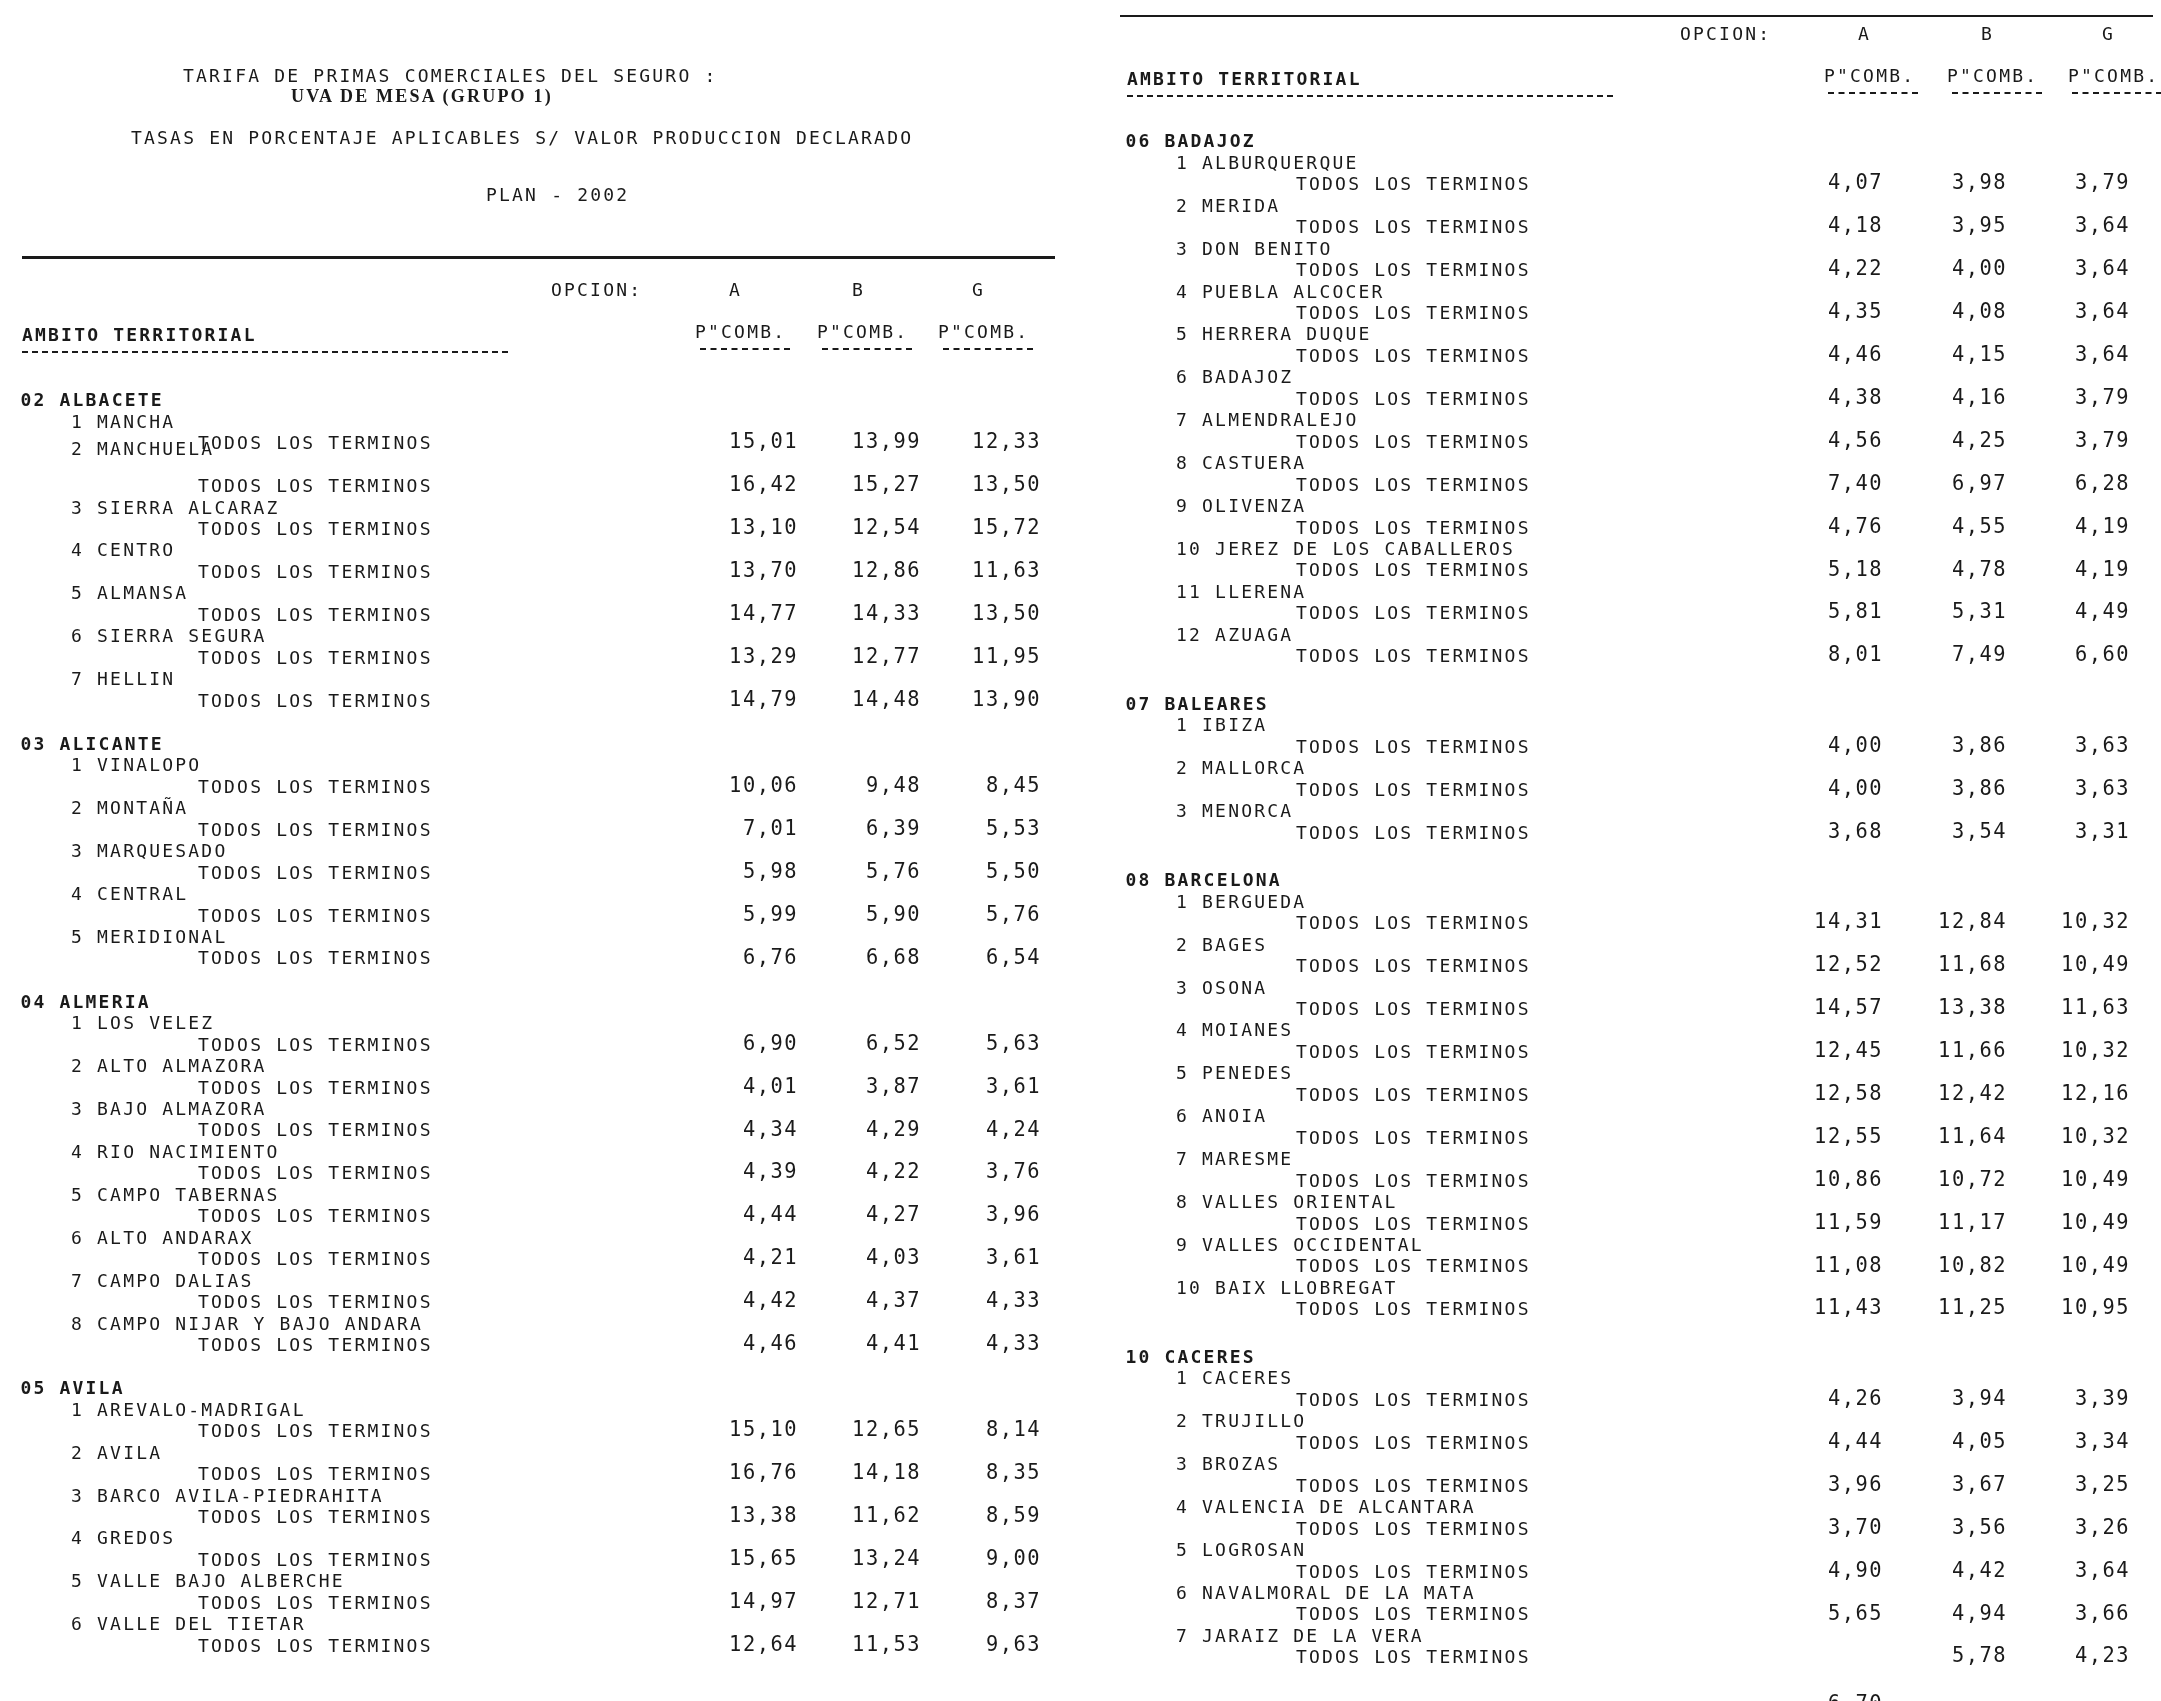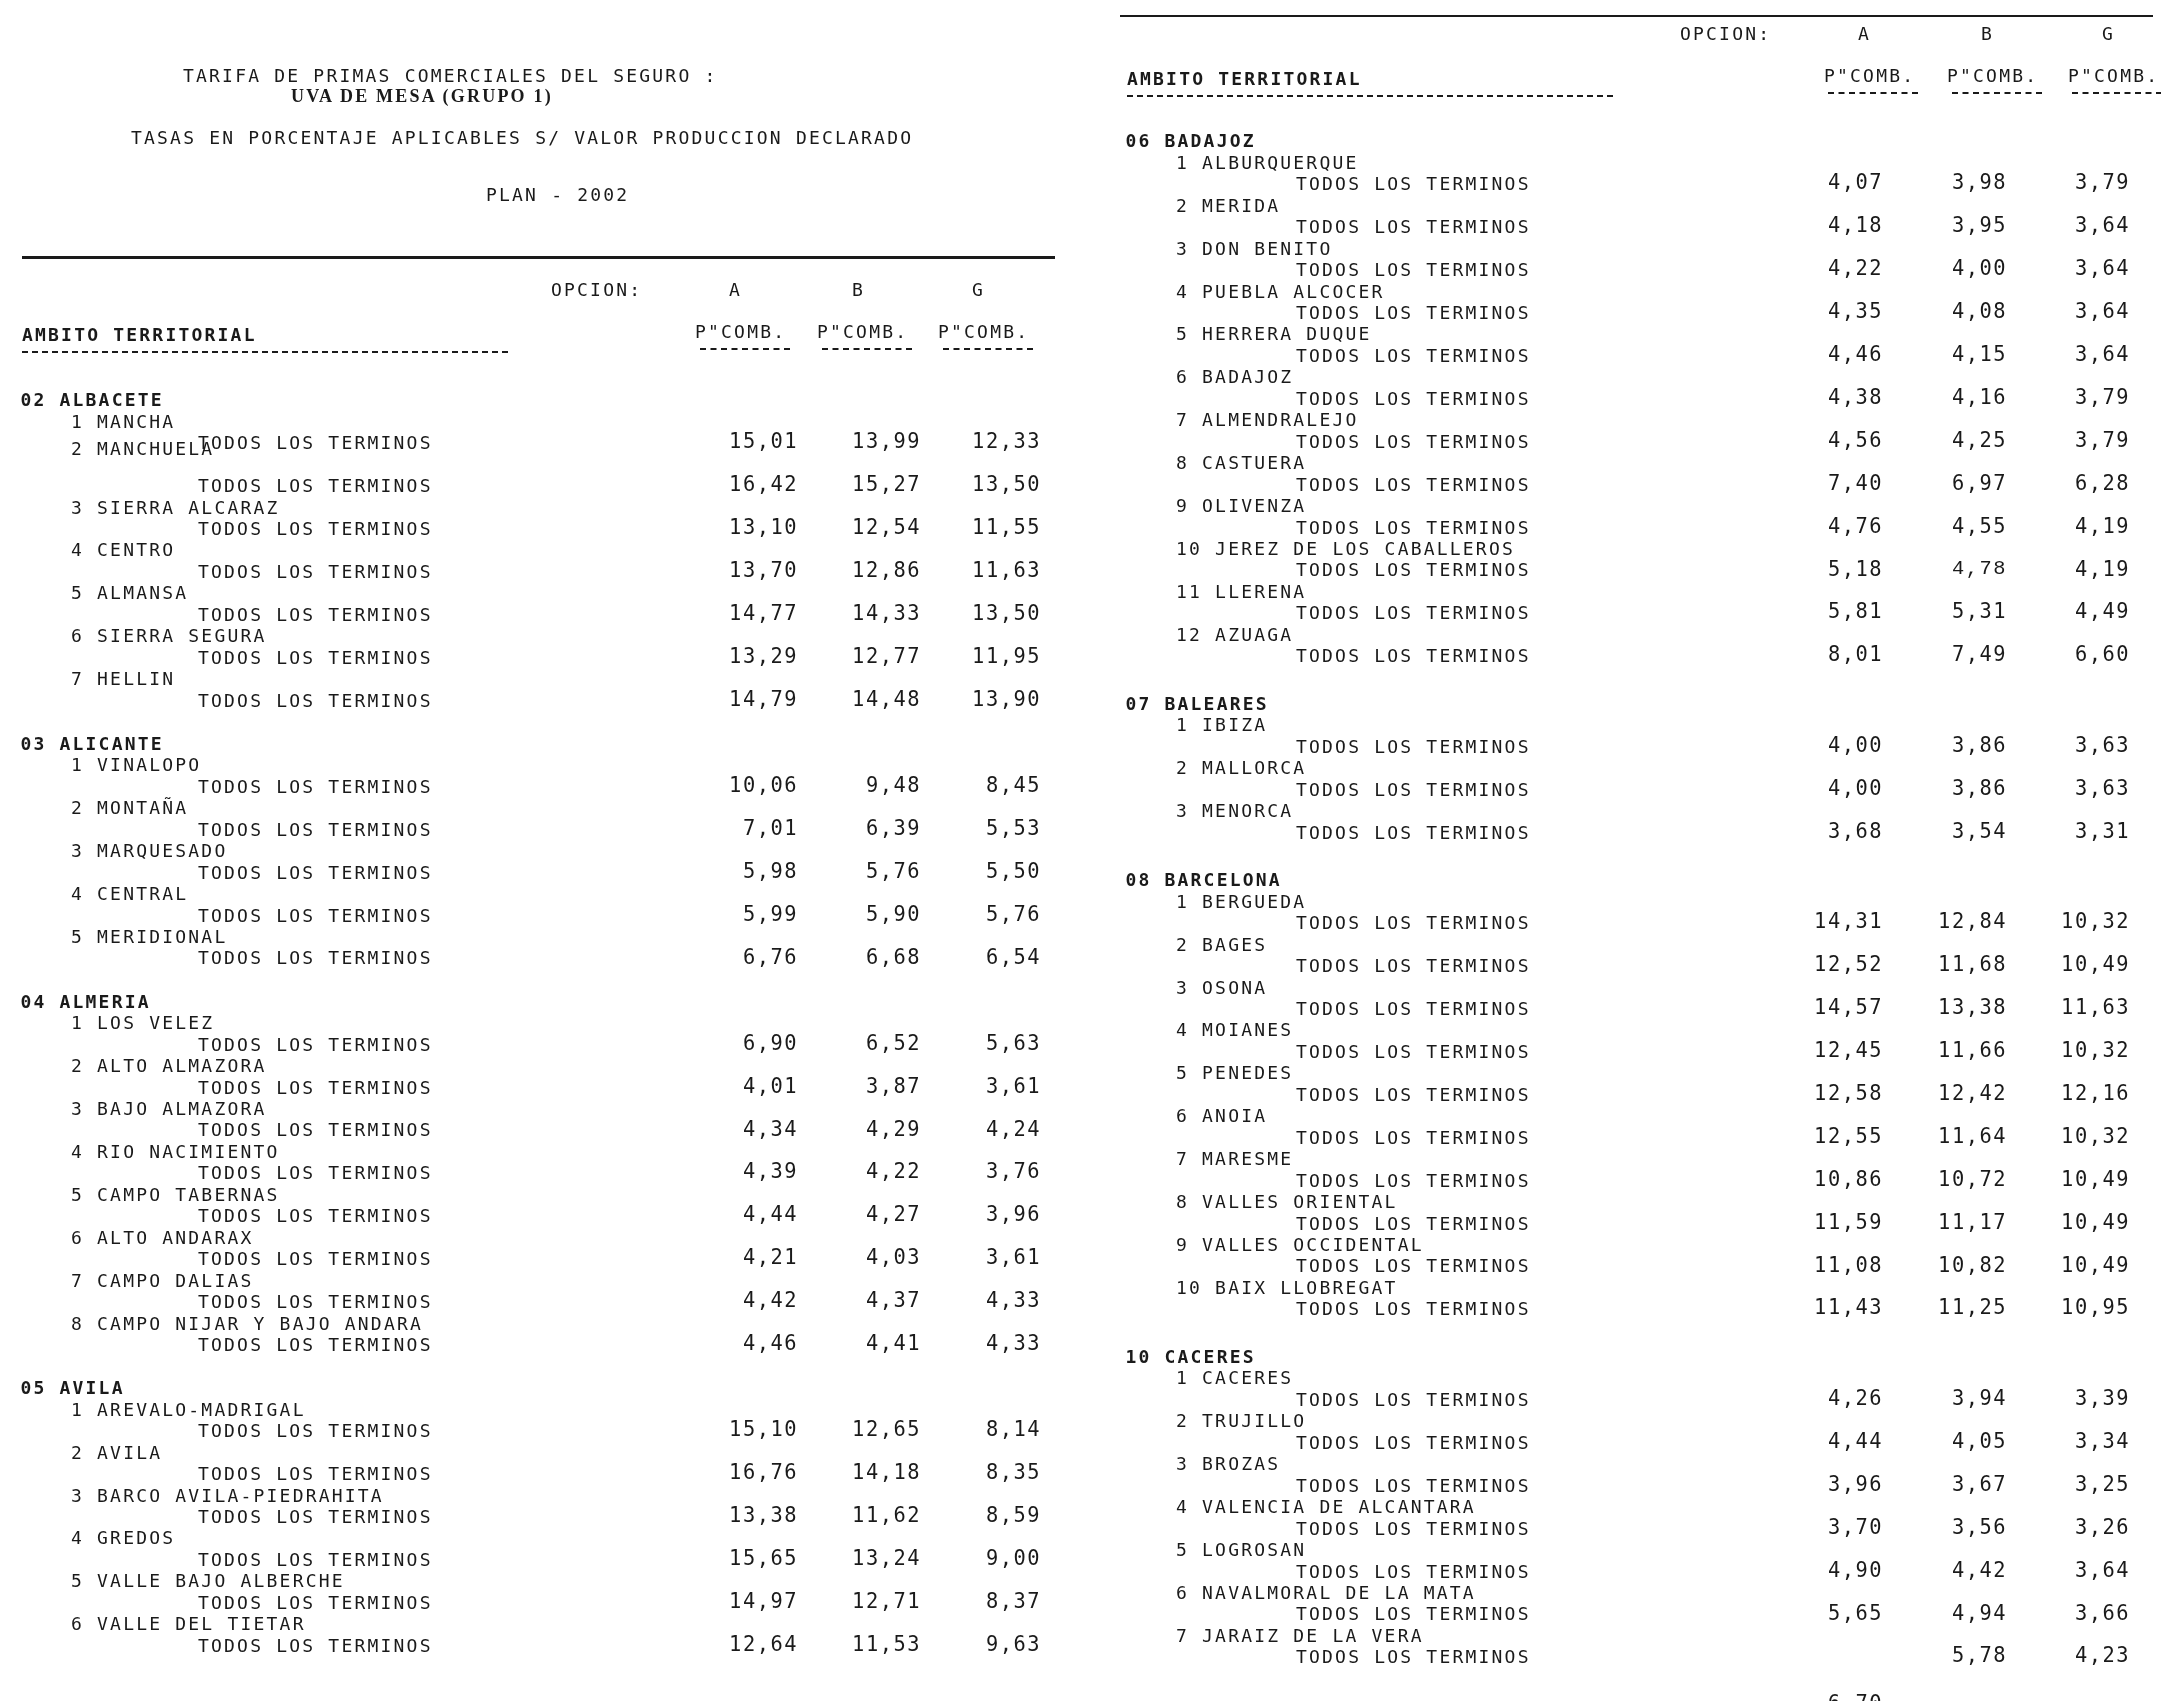--- a/index.html
+++ b/index.html
@@ -49,21 +49,21 @@
       <div class="num" style="left:932px;top:431px;">12,33</div>
       <div class="ln" style="left:71px;top:440px;">2 MANCHUELA</div>
       <div class="ln" style="left:198px;top:477px;">TODOS LOS TERMINOS</div>
       <div class="num" style="left:689px;top:474px;">16,42</div>
       <div class="num" style="left:812px;top:474px;">15,27</div>
       <div class="num" style="left:932px;top:474px;">13,50</div>
       <div class="ln" style="left:71px;top:499px;">3 SIERRA ALCARAZ</div>
       <div class="ln" style="left:198px;top:520px;">TODOS LOS TERMINOS</div>
       <div class="num" style="left:689px;top:517px;">13,10</div>
       <div class="num" style="left:812px;top:517px;">12,54</div>
-      <div class="num" style="left:932px;top:517px;">11,55</div>
+      <div class="num" style="left:932px;top:517px;">15,72</div>
       <div class="ln" style="left:71px;top:541px;">4 CENTRO</div>
       <div class="ln" style="left:198px;top:563px;">TODOS LOS TERMINOS</div>
       <div class="num" style="left:689px;top:560px;">13,70</div>
       <div class="num" style="left:812px;top:560px;">12,86</div>
       <div class="num" style="left:932px;top:560px;">11,63</div>
       <div class="ln" style="left:71px;top:584px;">5 ALMANSA</div>
       <div class="ln" style="left:198px;top:606px;">TODOS LOS TERMINOS</div>
       <div class="num" style="left:689px;top:603px;">14,77</div>
       <div class="num" style="left:812px;top:603px;">14,33</div>
       <div class="num" style="left:932px;top:603px;">13,50</div>
@@ -237,21 +237,21 @@
       <div class="num" style="left:793px;top:473px;">6,97</div>
       <div class="num" style="left:916px;top:473px;">6,28</div>
       <div class="ln" style="left:71px;top:497px;">9 OLIVENZA</div>
       <div class="ln" style="left:191px;top:519px;">TODOS LOS TERMINOS</div>
       <div class="num" style="left:669px;top:516px;">4,76</div>
       <div class="num" style="left:793px;top:516px;">4,55</div>
       <div class="num" style="left:916px;top:516px;">4,19</div>
       <div class="ln" style="left:71px;top:540px;">10 JEREZ DE LOS CABALLEROS</div>
       <div class="ln" style="left:191px;top:561px;">TODOS LOS TERMINOS</div>
       <div class="num" style="left:669px;top:559px;">5,18</div>
-      <div class="num" style="left:793px;top:559px;font-family:Liberation Mono, monospace;">4,78</div>
+      <div class="num" style="left:793px;top:559px;">4,78</div>
       <div class="num" style="left:916px;top:559px;">4,19</div>
       <div class="ln" style="left:71px;top:583px;">11 LLERENA</div>
       <div class="ln" style="left:191px;top:604px;">TODOS LOS TERMINOS</div>
       <div class="num" style="left:669px;top:601px;">5,81</div>
       <div class="num" style="left:793px;top:601px;">5,31</div>
       <div class="num" style="left:916px;top:601px;">4,49</div>
       <div class="ln" style="left:71px;top:626px;">12 AZUAGA</div>
       <div class="ln" style="left:191px;top:647px;">TODOS LOS TERMINOS</div>
       <div class="num" style="left:669px;top:644px;">8,01</div>
       <div class="num" style="left:793px;top:644px;">7,49</div>

